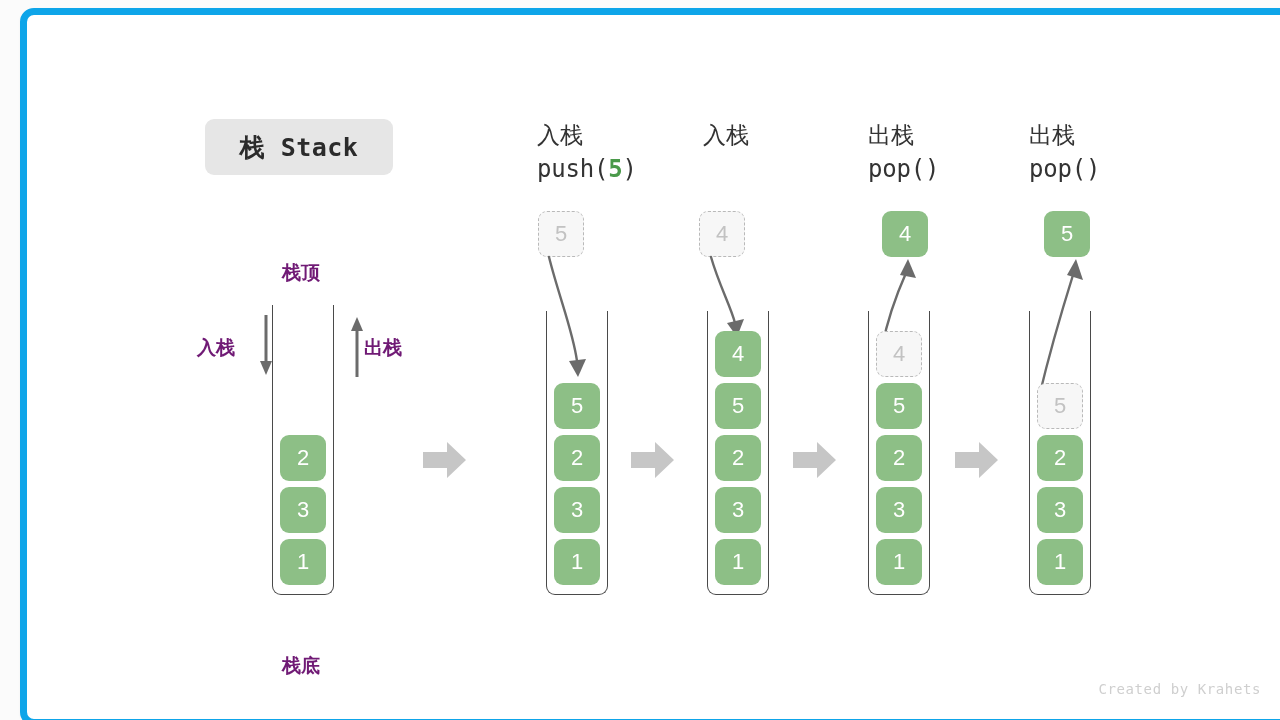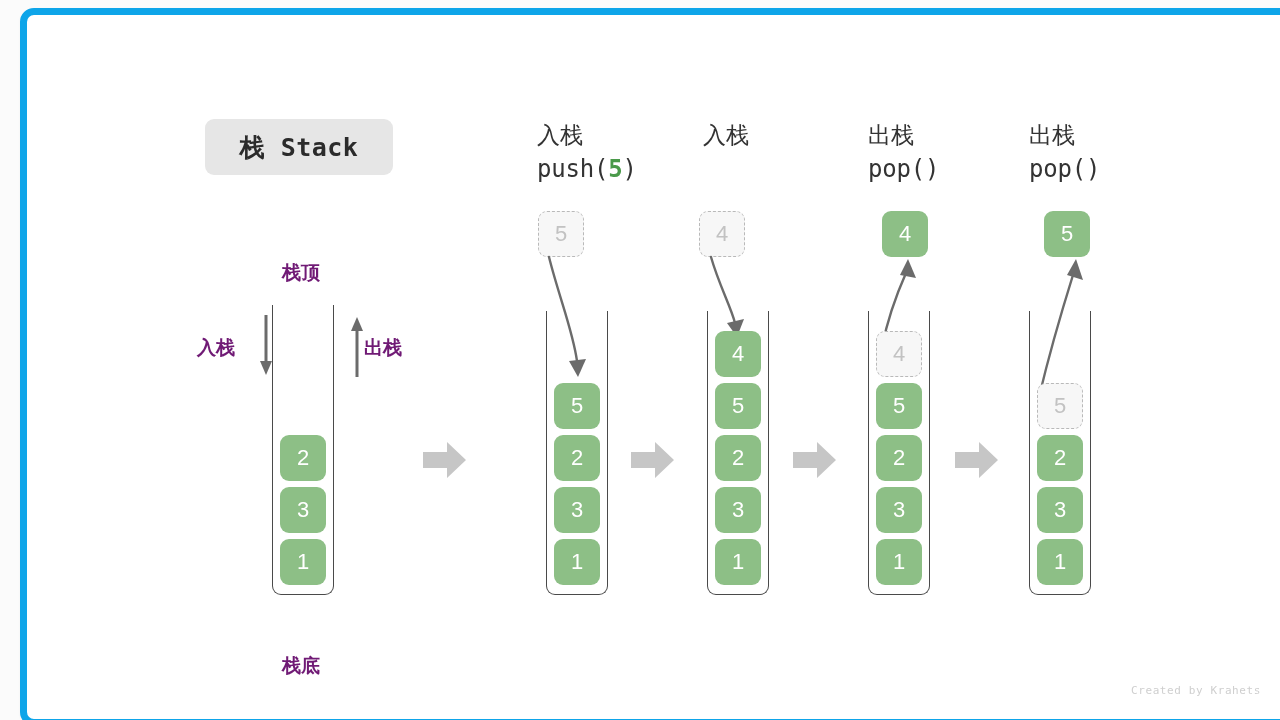--- a/index.html
+++ b/index.html
@@ -134,21 +134,21 @@
 
   
   .flow-arrow { width: 44px; height: 40px; }
 
   
   #footer {
     right: 30px;
     bottom: 22px;
     color: #cfcfcf;
     font-family: "DejaVu Sans Mono", "Liberation Mono", monospace;
-    font-size: 11px;
+    font-size: 14px;
     letter-spacing: 0.6px;
   }
   svg { display: block; overflow: visible; }
 </style>
 </head>
 <body>
 
 <div id="card">
   <div id="stage">
 

